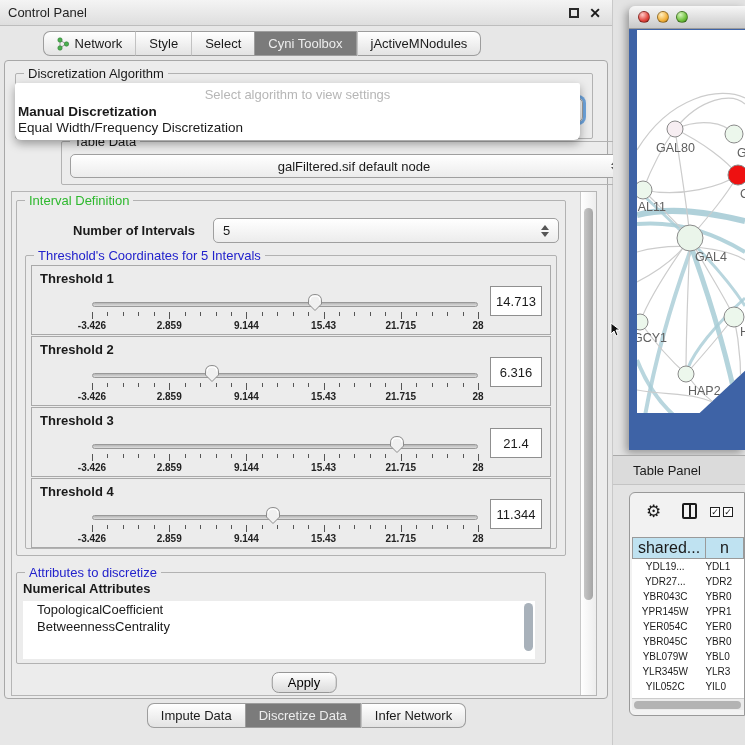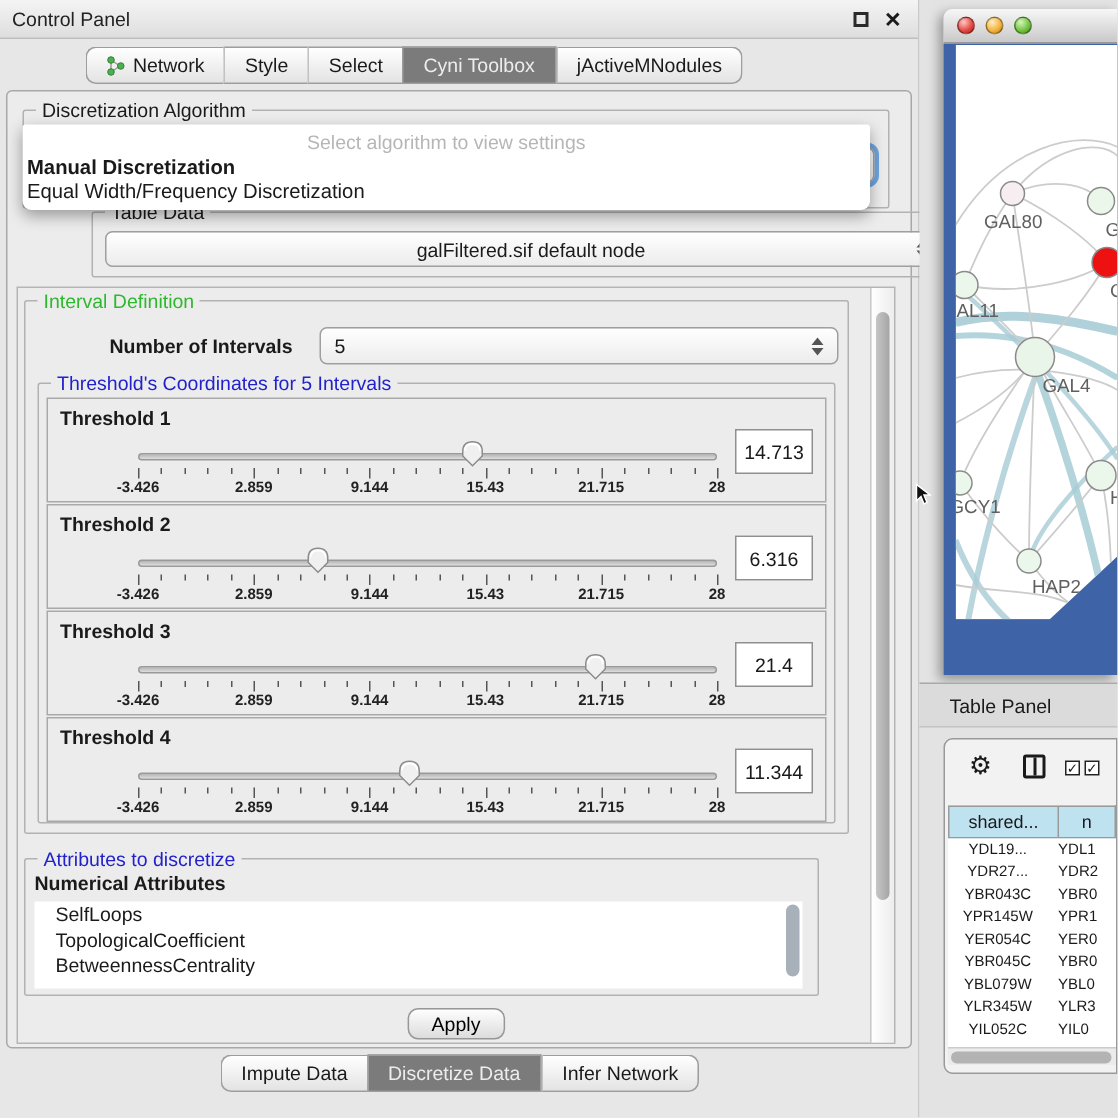--- a/index.html
+++ b/index.html
@@ -8,21 +8,21 @@
 
   
   #control-panel { position:absolute; left:0; top:0; width:613px; height:745px; background:#e7e7e7; border-right:1px solid #c9c9c9; }
   .titlebar { position:absolute; left:0; top:0; right:0; height:26px; background:linear-gradient(#f4f4f4,#dedede); border-bottom:1px solid #bdbdbd; }
   .titlebar .title { position:absolute; left:8px; top:5px; font-size:13px; color:#222; }
   .float-btn { position:absolute; right:33px; top:8px; width:10px; height:10px; border:2px solid #2a2a2a; background:transparent; }
   .close-btn { position:absolute; right:11px; top:4px; font-size:14px; font-weight:bold; color:#1a1a1a; line-height:18px; }
 
   
   .tabrow { position:absolute; display:flex; justify-content:center; }
-  #top-tabs { top:31px; left:16px; width:520px;text-align:right; }
+  #top-tabs { top:31px; left:2px; width:520px;text-align:right; }
   #bottom-tabs { top:703px; left:0; width:613px; }
   .tab { display:flex; align-items:center; gap:5px; height:25px; padding:0 13px; font-size:13px;
          background:linear-gradient(#ffffff,#e3e3e3); border-top:1px solid #9d9d9d; border-bottom:1px solid #9d9d9d; border-left:1px solid #c2c2c2; }
   .tab:first-child { border-left:1px solid #9d9d9d; border-radius:7px 0 0 7px; }
   .tab:last-child { border-right:1px solid #9d9d9d; border-radius:0 7px 7px 0; }
   .tab.selected { background:#7b7b7b; color:#ededed; border-left:1px solid #9d9d9d; border-right:1px solid #9d9d9d; }
 
   
   #main-panel { position:absolute; left:4px; top:60px; width:604px; height:639px; border:1px solid #a8a8a8; border-radius:4px; background:#ececec; }
   .group { position:absolute; border:1px solid #b2b2b2; border-radius:2px; }
@@ -96,21 +96,21 @@
 
   #table-panel-bar { position:absolute; left:0; right:0; top:455px; height:30px; background:#dbdbdb;
                      border-top:1px solid #a9a9a9; border-bottom:1px solid #c4c4c4; display:flex; align-items:center; padding-left:20px; font-size:13px; }
   #table-box { position:absolute; left:16px; top:492px; width:116px; height:224px; background:#f2f2f2; border:1px solid #999; border-radius:6px 0 0 6px; overflow:hidden; }
   .t-toolbar { position:absolute; left:0; top:0; right:0; height:38px; }
   .gear-ic { position:absolute; left:16px; top:8px; font-size:17px; font-family:"DejaVu Sans",sans-serif; color:#1a1a1a; }
   .split-ic { position:absolute; left:52px; top:10px; width:15px; height:16px; border:2px solid #1a1a1a; border-radius:2px; }
   .split-ic::after { content:""; position:absolute; left:4.5px; top:0; bottom:0; width:2px; background:#1a1a1a; }
   .cbx { position:absolute; top:14px; width:10px; height:10px; border:1px solid #222; background:#fff; font-size:9px; line-height:9px; text-align:center; }
   .t-head { position:absolute; left:2px; right:0; top:44px; height:22px; display:flex; }
-  .hc { background:#bfe2f1; border:1px solid #9a9a9a; display:flex; align-items:center; justify-content:center; font-size:12px; }
+  .hc { background:#bfe2f1; border:1px solid #9a9a9a; display:flex; align-items:center; justify-content:center; font-size:16px; }
   .hc1 { width:86px; } .hc2 { width:44px; border-left:none; }
   .t-rows { position:absolute; left:2px; right:0; top:66px; height:139px; overflow:hidden; background:#fff; }
   .trow { display:flex; height:15px; line-height:15px; font-size:10px; }
   .tc1 { width:86px; text-align:center; }
   .tc2 { margin-left:7px; width:50px; white-space:nowrap; }
   .t-hscroll { position:absolute; left:2px; right:0; top:205px; height:12px; background:#ebebeb; border-top:1px solid #ccc; }
   .t-hscroll .thumb-h { position:absolute; left:2px; right:3px; top:2px; height:8px; border-radius:4px; background:#b3b3b3; }
 
   #cursor { position:absolute; left:610px; top:322px; }
 </style>
@@ -385,21 +385,20 @@
         </div>
       </div>
 
       <div id="attr-group" class="group">
         <span class="group-label blue">Attributes to discretize</span>
         <span id="attr-title">Numerical Attributes</span>
         <div id="attr-list">
           <div id="attr-vscroll">
               <div class="thumb-v2"></div>
             </div>
-        <div class="attr-item">SelfLoops</div>
             <div class="attr-item">TopologicalCoefficient</div>
             <div class="attr-item">BetweennessCentrality</div>
           </div>
       </div>
 
       <button id="apply-btn">Apply</button>
 
       <div id="vscroll">
           <div class="thumb-v"></div>
         </div>

